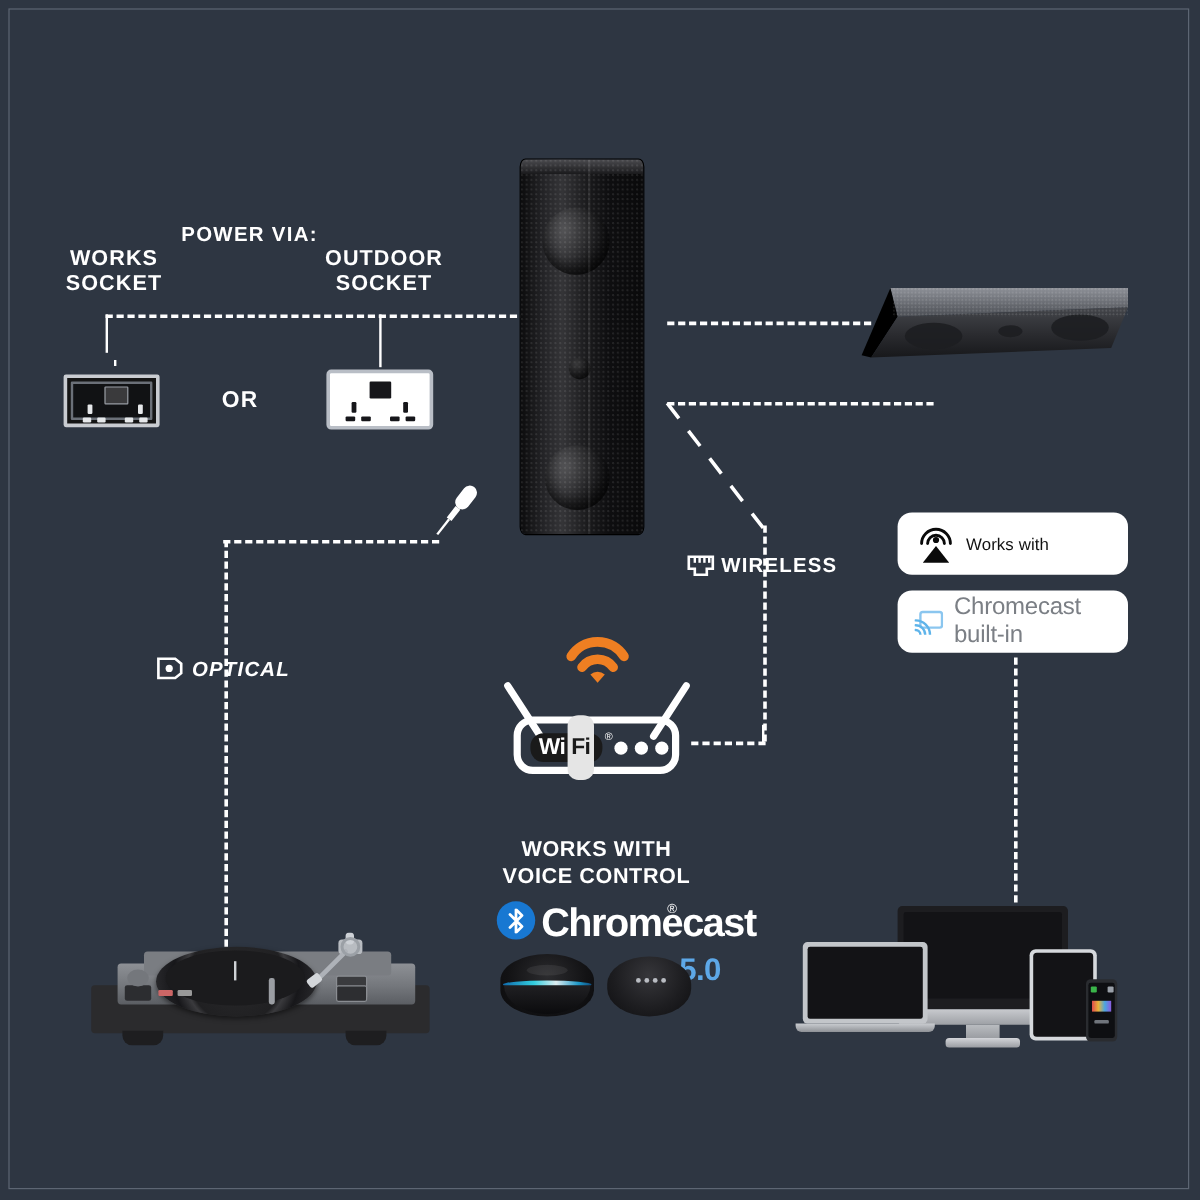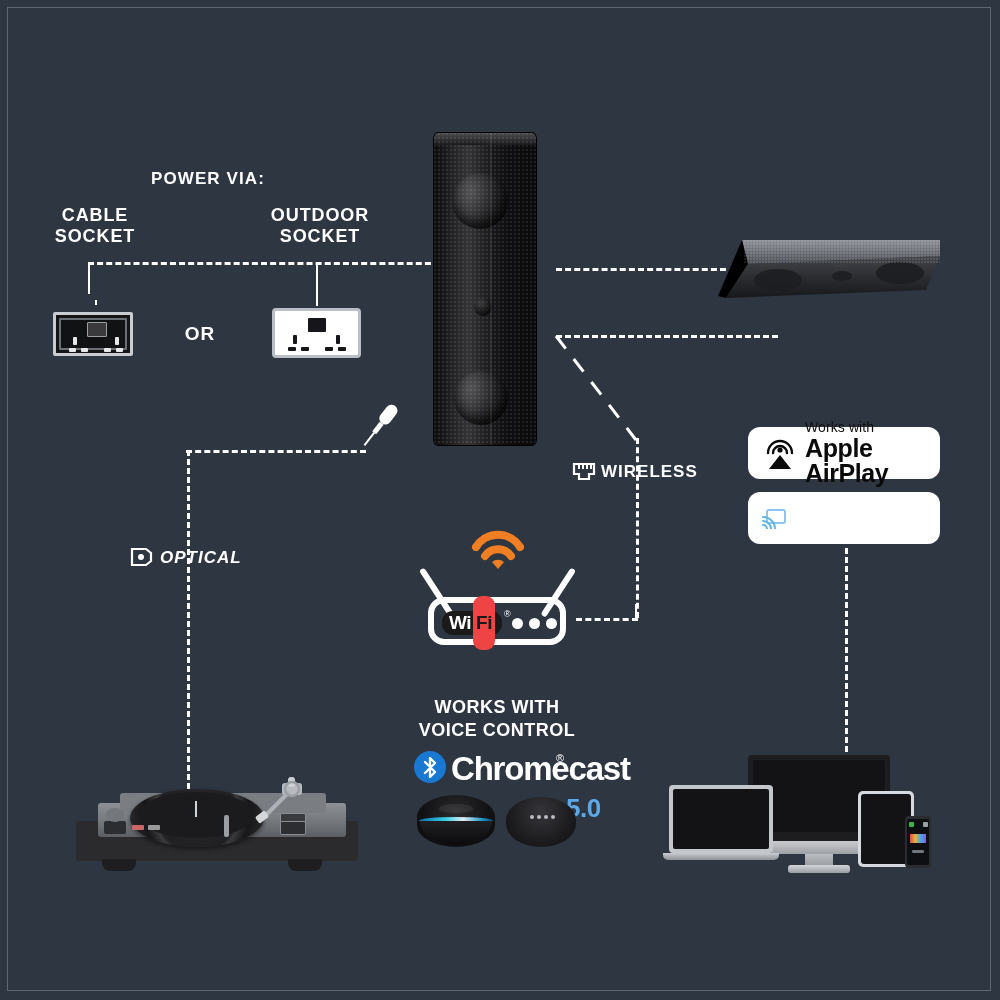--- a/index.html
+++ b/index.html
@@ -187,23 +187,23 @@
   </svg>
   <div class="dashv" style="left:636px;top:438px;height:180px;"></div>
   <div class="dashh" style="left:576px;top:618px;width:62px;"></div>
   <div class="solidv" style="left:635px;top:604px;height:16px;"></div>
 
   <div class="dashh" style="left:186px;top:450px;width:180px;"></div>
   <div class="dashv" style="left:187px;top:450px;height:348px;"></div>
 
   <div class="dashv" style="left:845px;top:548px;height:240px;"></div>
 
-  <div class="abs label lbl-power" style="left:108px;top:169px;width:200px;">POWER VIA:</div>
-
-  <div class="abs label lbl-socket" style="left:25px;top:205px;width:140px;">CABLE
+  <div class="abs label lbl-power" style="left:108px;top:186px;width:200px;">POWER VIA:</div>
+
+  <div class="abs label lbl-socket" style="left:25px;top:205px;width:140px;">WORKS
 SOCKET</div>
 
   <div class="abs label lbl-socket" style="left:250px;top:205px;width:140px;">OUTDOOR
 SOCKET</div>
 
   <div class="abs label lbl-or" style="left:175px;top:323px;width:50px;">OR</div>
 
   <div class="socket socket-dark" style="left:53px;top:312px;width:80px;height:44px;">
     <div class="inner"></div>
     <div class="sw" style="left:31px;top:7px;width:18px;height:13px;background:#3a3a3c;border:1px solid #9a9ea5;"></div>
@@ -286,48 +286,48 @@
     <svg style="width:40px;height:40px;flex:0 0 40px;">
       <g fill="none" stroke="#0a0a0a" stroke-width="2.4" stroke-linecap="round">
         <path d="M8 24 a12 12 0 0 1 24 0" transform="translate(0,-4)"></path>
         <path d="M13 22 a7 7 0 0 1 14 0" transform="translate(0,-2)"></path>
       </g>
       <circle cx="20" cy="17" r="2.6" fill="#0a0a0a"></circle>
       <polygon points="20,22 31,36 9,36" fill="#0a0a0a"></polygon>
     </svg>
     <div style="display:flex;flex-direction:column;justify-content:center;margin-left:5px;">
       <span class="airplay-txt-small">Works with</span>
-      <span class="airplay-txt-big" style="margin-top:2px;">Apple AirPlay</span>
     </div>
   </div>
 
   <div class="badge" style="left:748px;top:492px;width:192px;height:52px;padding-left:14px;">
     <svg style="width:24px;height:22px;flex:0 0 24px;">
       <rect x="5" y="3" width="18" height="13" rx="2" fill="none" stroke="#8bc6ef" stroke-width="2"></rect>
       <path d="M1 18 a4 4 0 0 1 4 4" fill="none" stroke="#5fb4ea" stroke-width="2" stroke-linecap="round"></path>
       <path d="M1 14 a8 8 0 0 1 8 8" fill="none" stroke="#5fb4ea" stroke-width="2" stroke-linecap="round"></path>
       <path d="M1 10 a12 12 0 0 1 12 12" fill="none" stroke="#5fb4ea" stroke-width="2" stroke-linecap="round"></path>
     </svg>
+    <span class="cc-txt" style="margin-left:9px;">Chromecast built-in</span>
   </div>
 
   <svg class="icon-inline" style="left:470px;top:527px;width:56px;height:44px;">
     <g fill="none" stroke="#ef7f22" stroke-width="8" stroke-linecap="round">
       <path d="M6 23 a26 26 0 0 1 44 0" transform="translate(0,-3)"></path>
       <path d="M15 30 a16 16 0 0 1 26 0" transform="translate(0,-1)"></path>
     </g>
     <path d="M28 42 l-6 -7 a9 9 0 0 1 12 0 z" fill="#ef7f22"></path>
   </svg>
 
   <div class="antenna" style="left:449px;top:560px;width:6px;height:56px;transform:rotate(-33deg);transform-origin:bottom center;"></div>
   <div class="antenna" style="left:540px;top:560px;width:6px;height:56px;transform:rotate(33deg);transform-origin:bottom center;"></div>
 
   <div class="router-body" style="left:428px;top:597px;width:138px;height:48px;">
     <div class="router-pill" style="left:8px;top:8px;width:60px;height:24px;">
       <span>Wi</span>
-      <span style="background:#ef4444;color:#1a1a1a;border-radius:9px;padding:16px 3px;margin-left:2px;">Fi</span>
+      <span style="background:#e5e5e5;color:#1a1a1a;border-radius:9px;padding:16px 3px;margin-left:2px;">Fi</span>
     </div>
     <span class="abs" style="left:70px;top:6px;color:#fff;font-size:9px;">®</span>
     <div class="router-dot" style="left:78px;top:15px;"></div>
     <div class="router-dot" style="left:95px;top:15px;"></div>
     <div class="router-dot" style="left:112px;top:15px;"></div>
   </div>
 
   <div class="abs label lbl-voice" style="left:397px;top:696px;width:200px;">WORKS WITH
 VOICE CONTROL</div>
 

